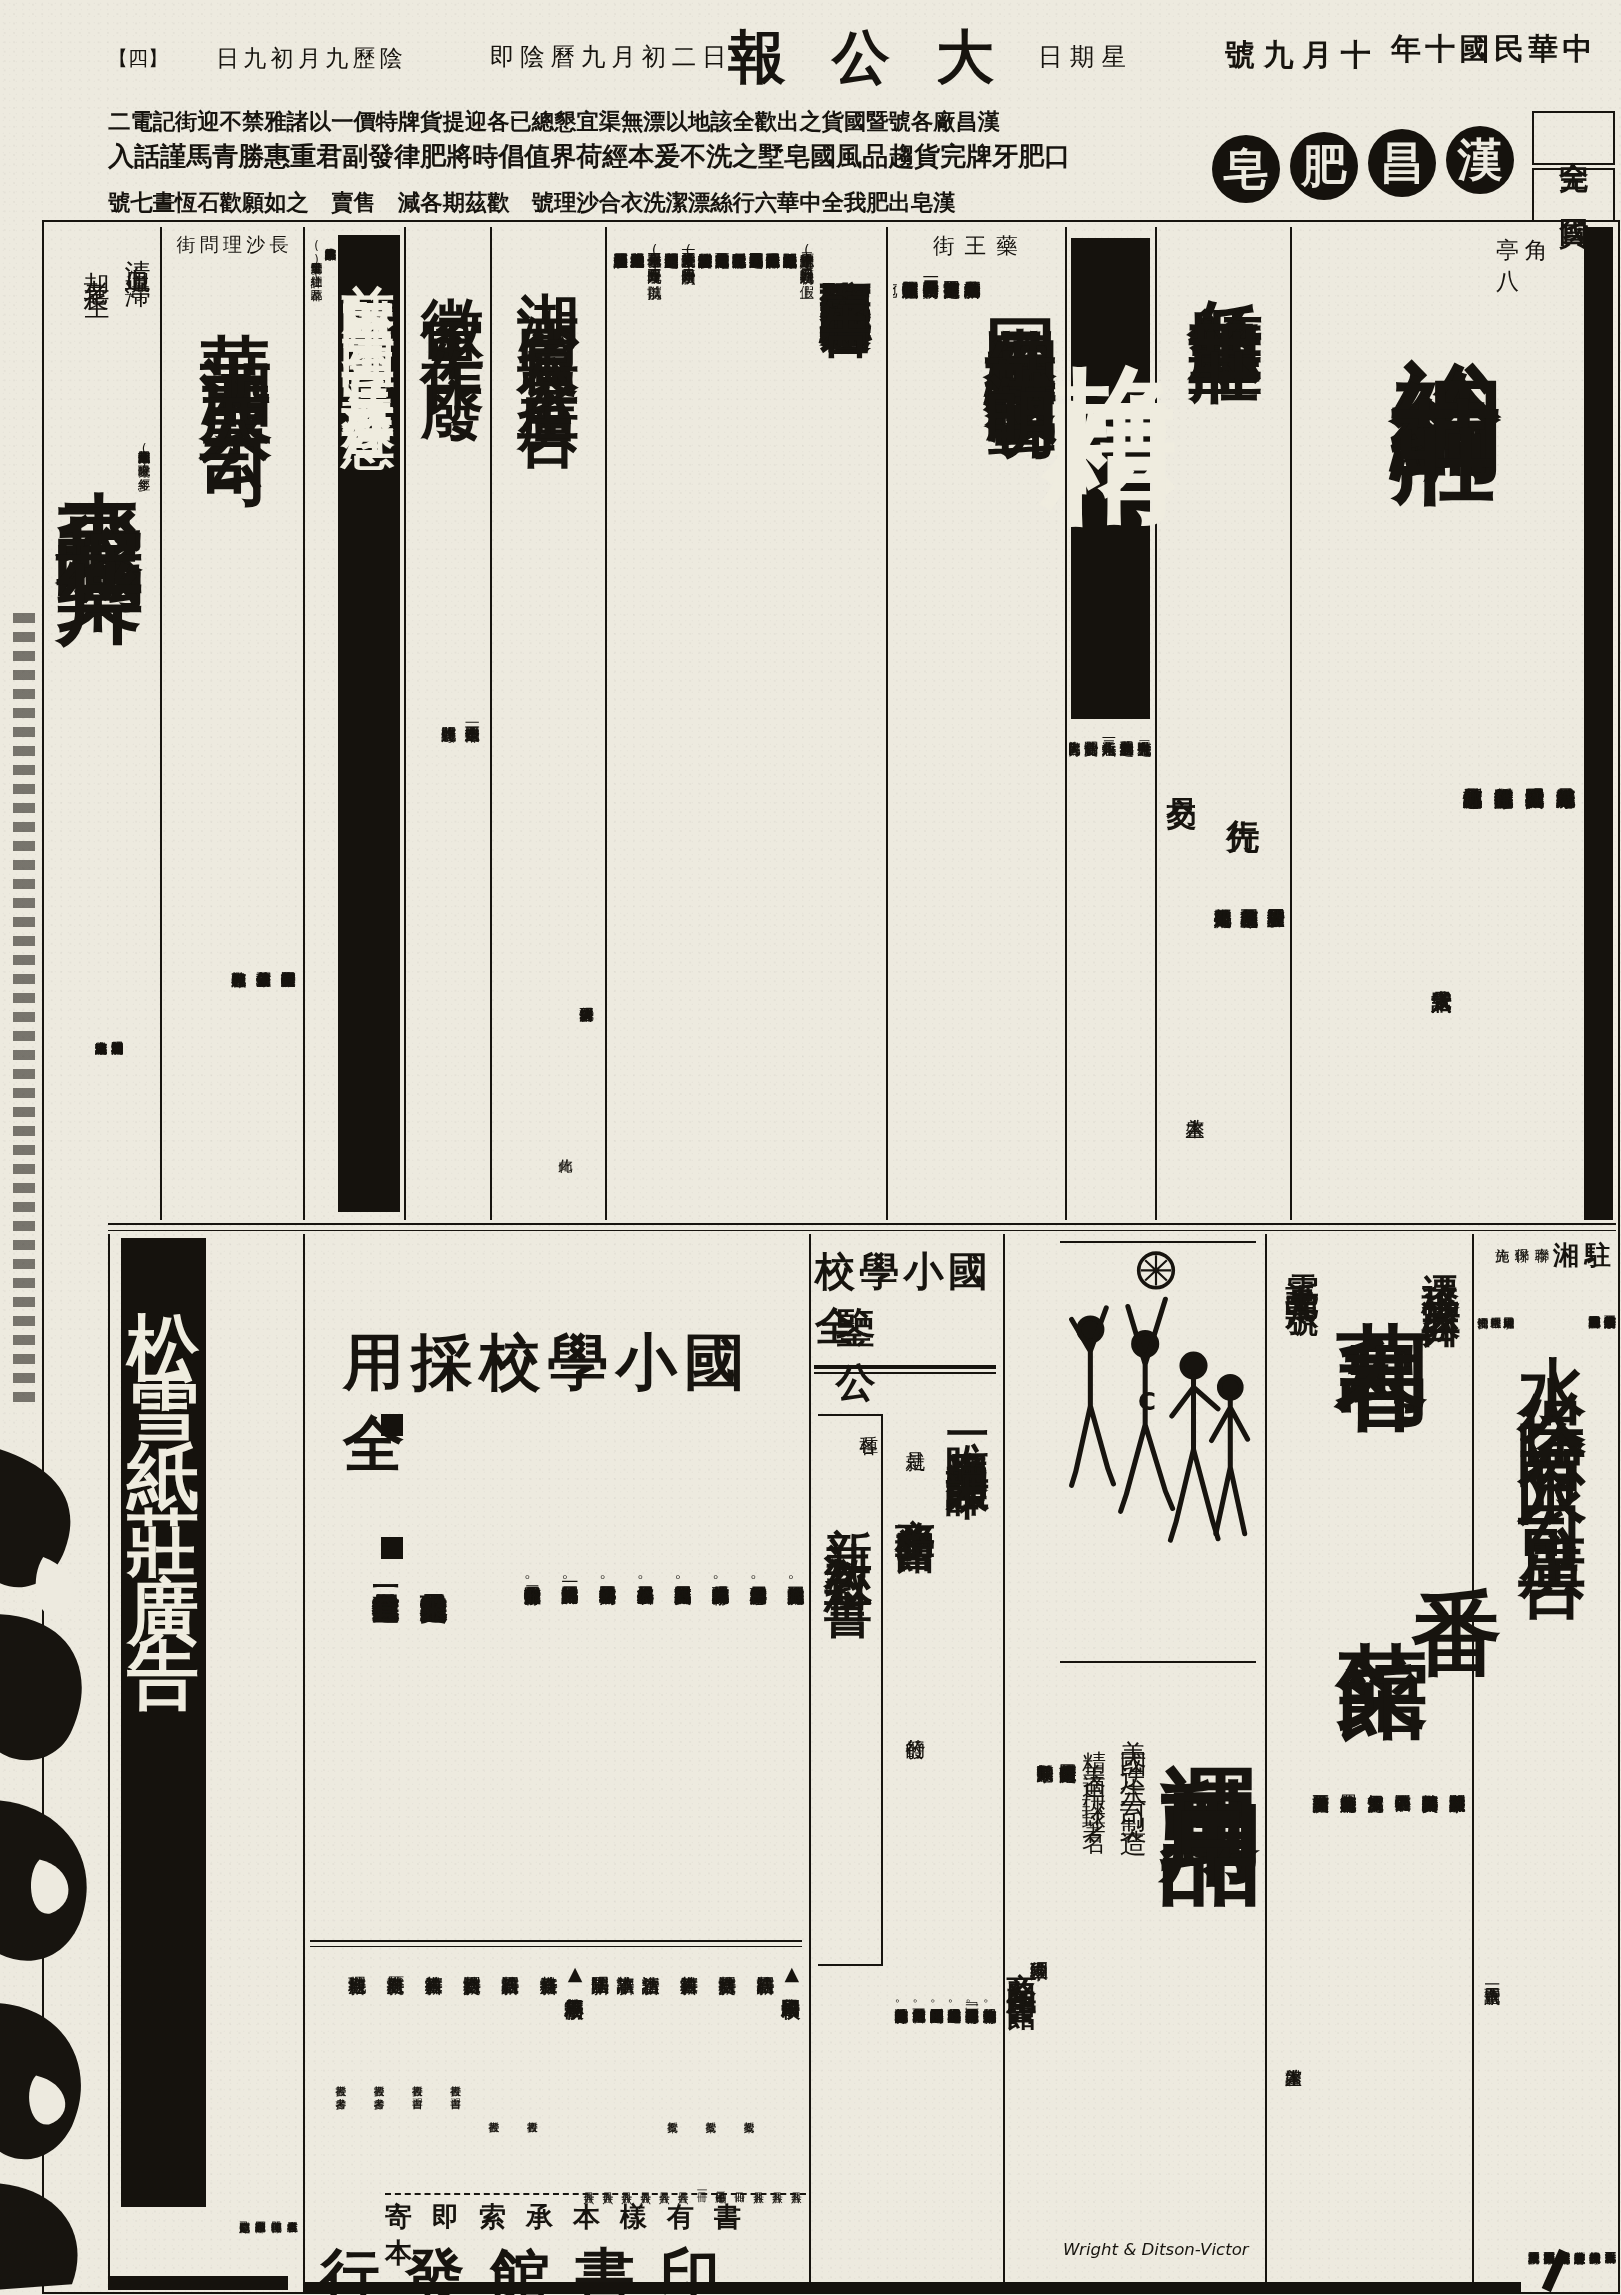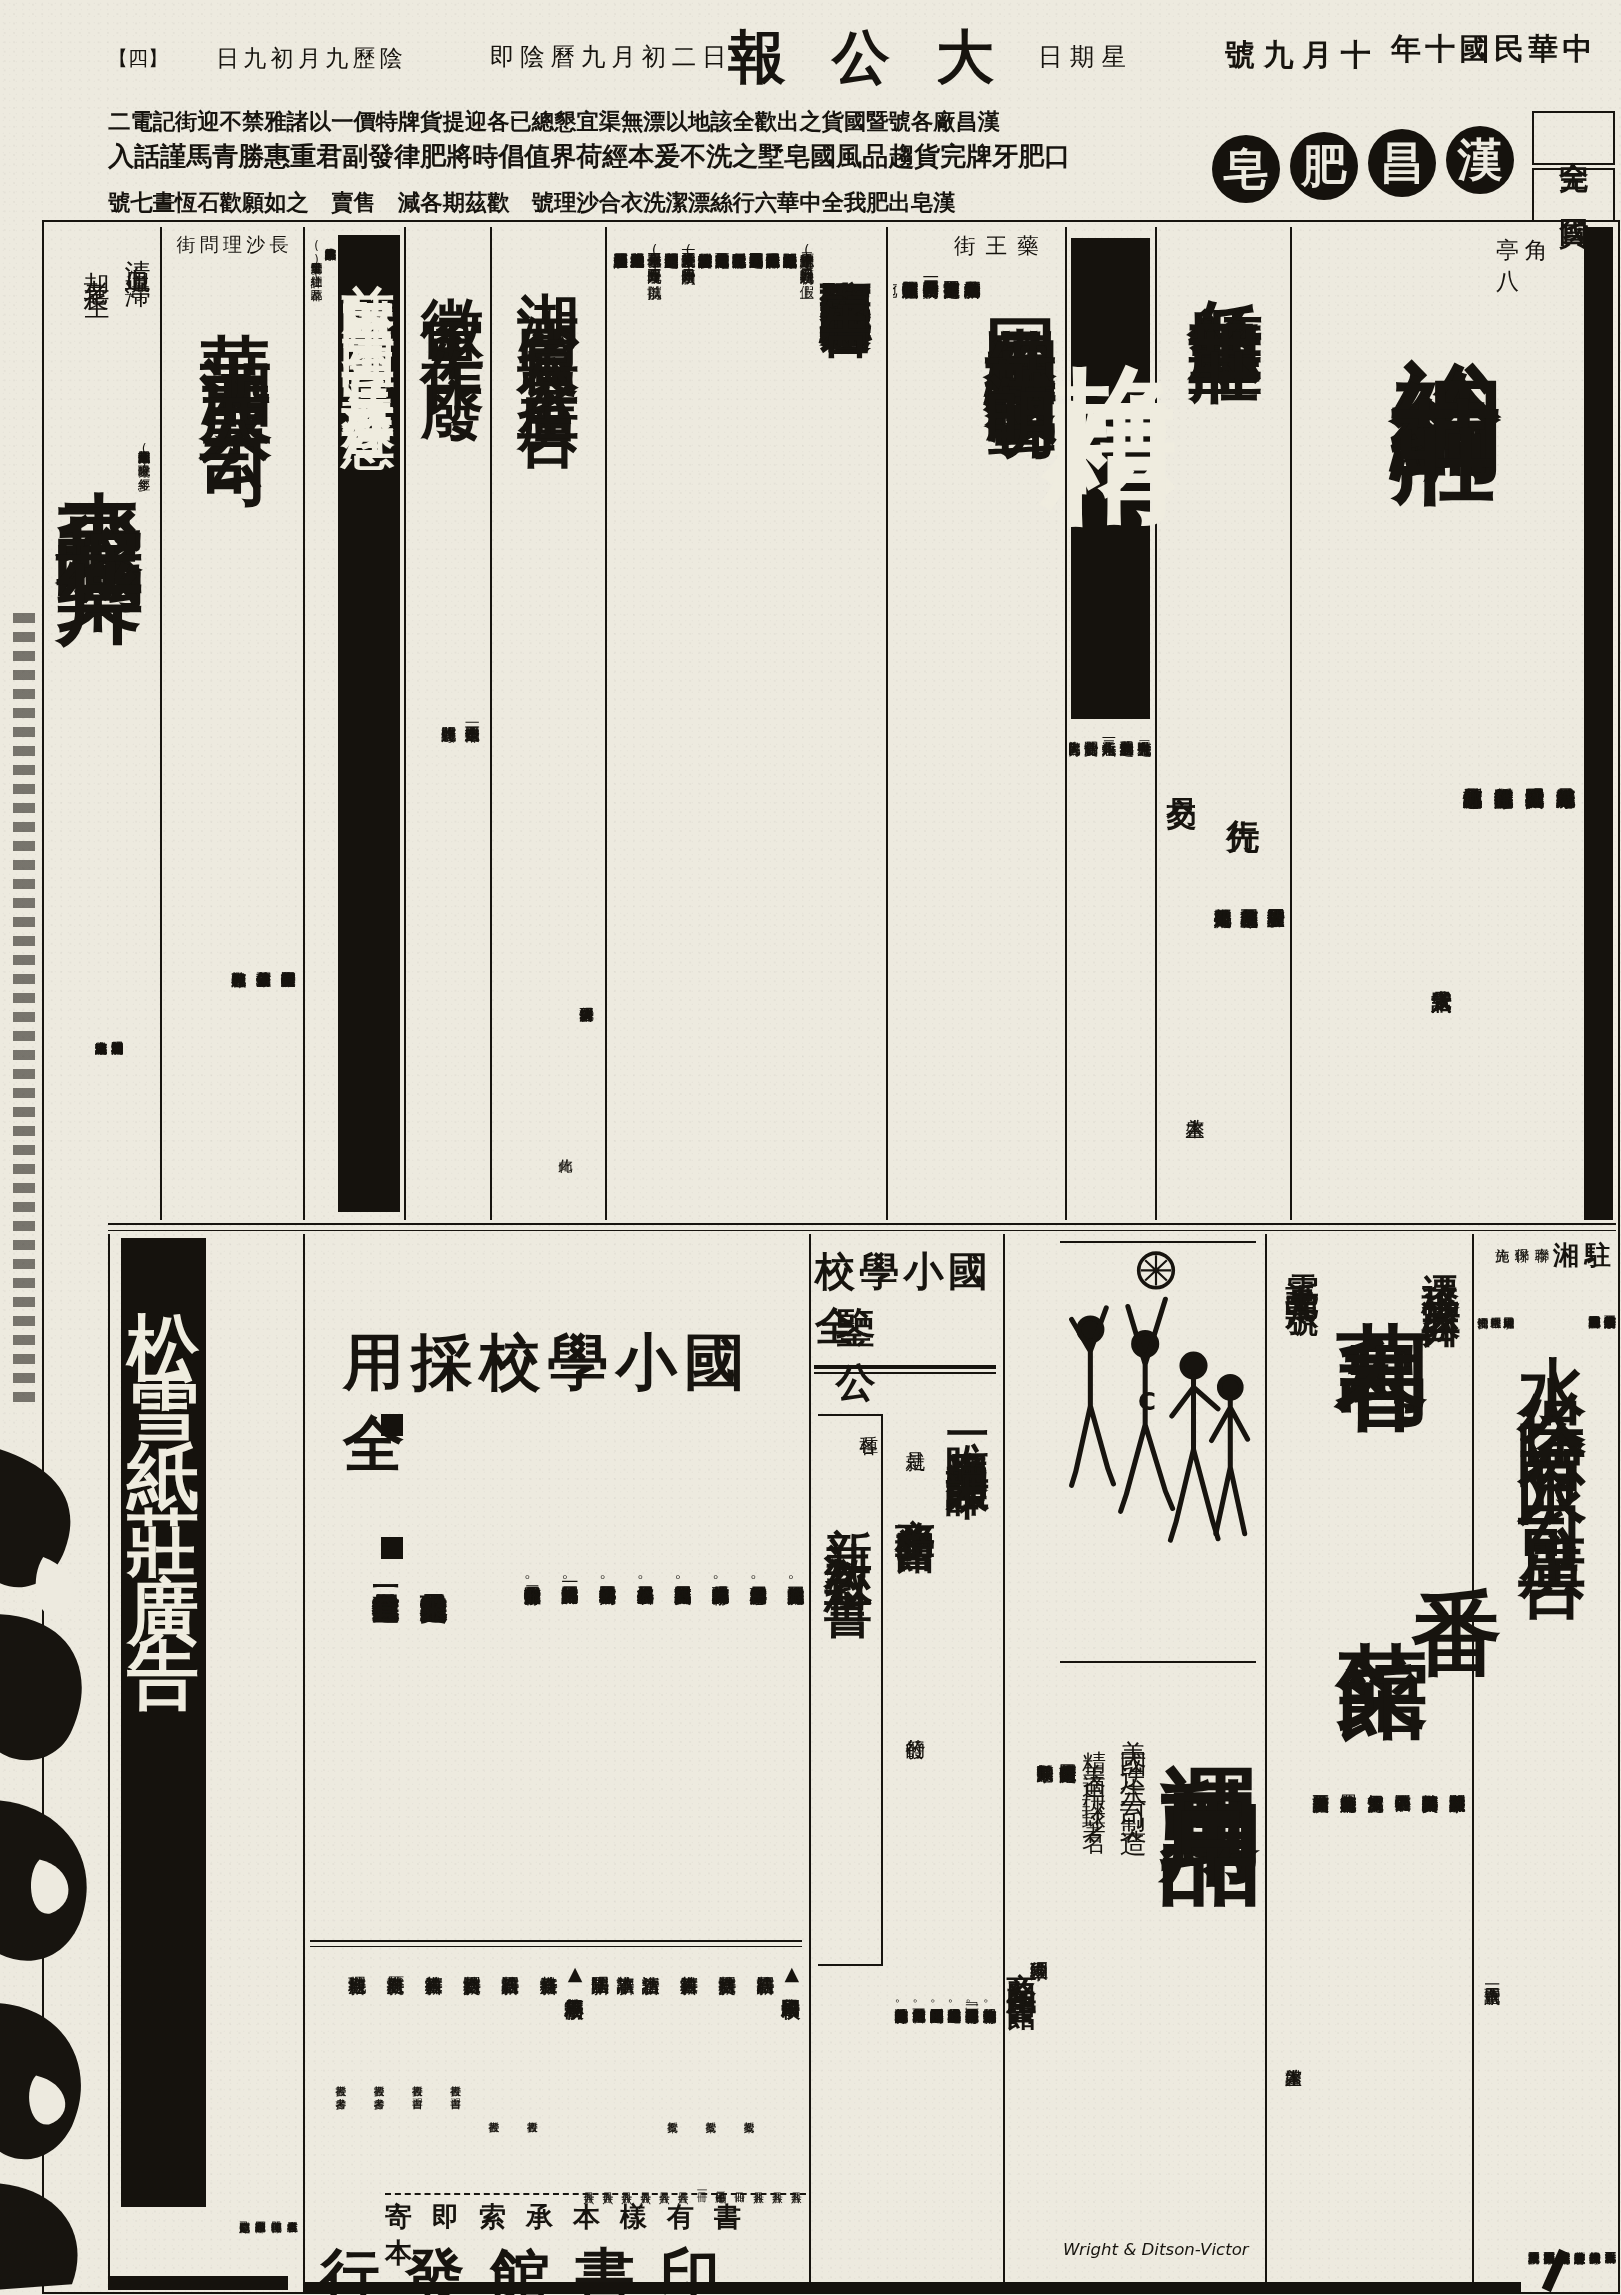--- a/index.html
+++ b/index.html
@@ -99,21 +99,21 @@
       <div class="v" style="font-size:14.4px;height:476px;">生精壯腎有二兎九牛之大力</div>
       <div class="v" style="font-size:14.4px;height:476px;">凡血虧體弱者服之功效神速</div>
       <div class="v" style="font-size:14.4px;height:476px;">每大瓶一元二角小瓶六角</div>
       <div class="v" style="font-size:14.4px;height:476px;">分售處長沙胡開文</div>
       <div class="v" style="font-size:14.4px;height:476px;">各大藥房均有代售</div>
     </div>
   </div>
   <div class="abs rule-v" style="left:1065px;top:227px;height:993px;"></div>
 
   <div class="abs" style="left:890px;top:225px;width:173px;height:995px;">
-    <div class="abs rtl" style="left:64px;top:5.8px;font-size:21.6px;letter-spacing:10px;">街王藥</div>
+    <div class="abs rtl" style="left:43px;top:5.8px;font-size:21.6px;letter-spacing:10px;">街王藥</div>
     <div class="abs v bold" style="left:92px;top:37px;font-size:72px;height:937px;letter-spacing:7.2px;">同豐裕綢莊特別減價聲明</div>
     <div class="abs cols" style="left:2.9px;top:43px;width:88px;height:930px;gap:2.9px;">
       <div class="v" style="font-size:16.6px;height:930px;">本莊精辦中外紗羅綢緞凡新奇花色各貨</div>
       <div class="v" style="font-size:16.6px;height:930px;">無不應有盡有茲因商業競爭擴充銷路起</div>
       <div class="v" style="font-size:16.6px;height:930px;">見從陰曆四月初十日起特將四季各貨一</div>
       <div class="v" style="font-size:16.6px;height:930px;">律特別減價照本出售以廣惠顧無任歡迎</div>
       <div class="v" style="font-size:16.6px;height:930px;">此布</div>
 
     </div>
   </div>

